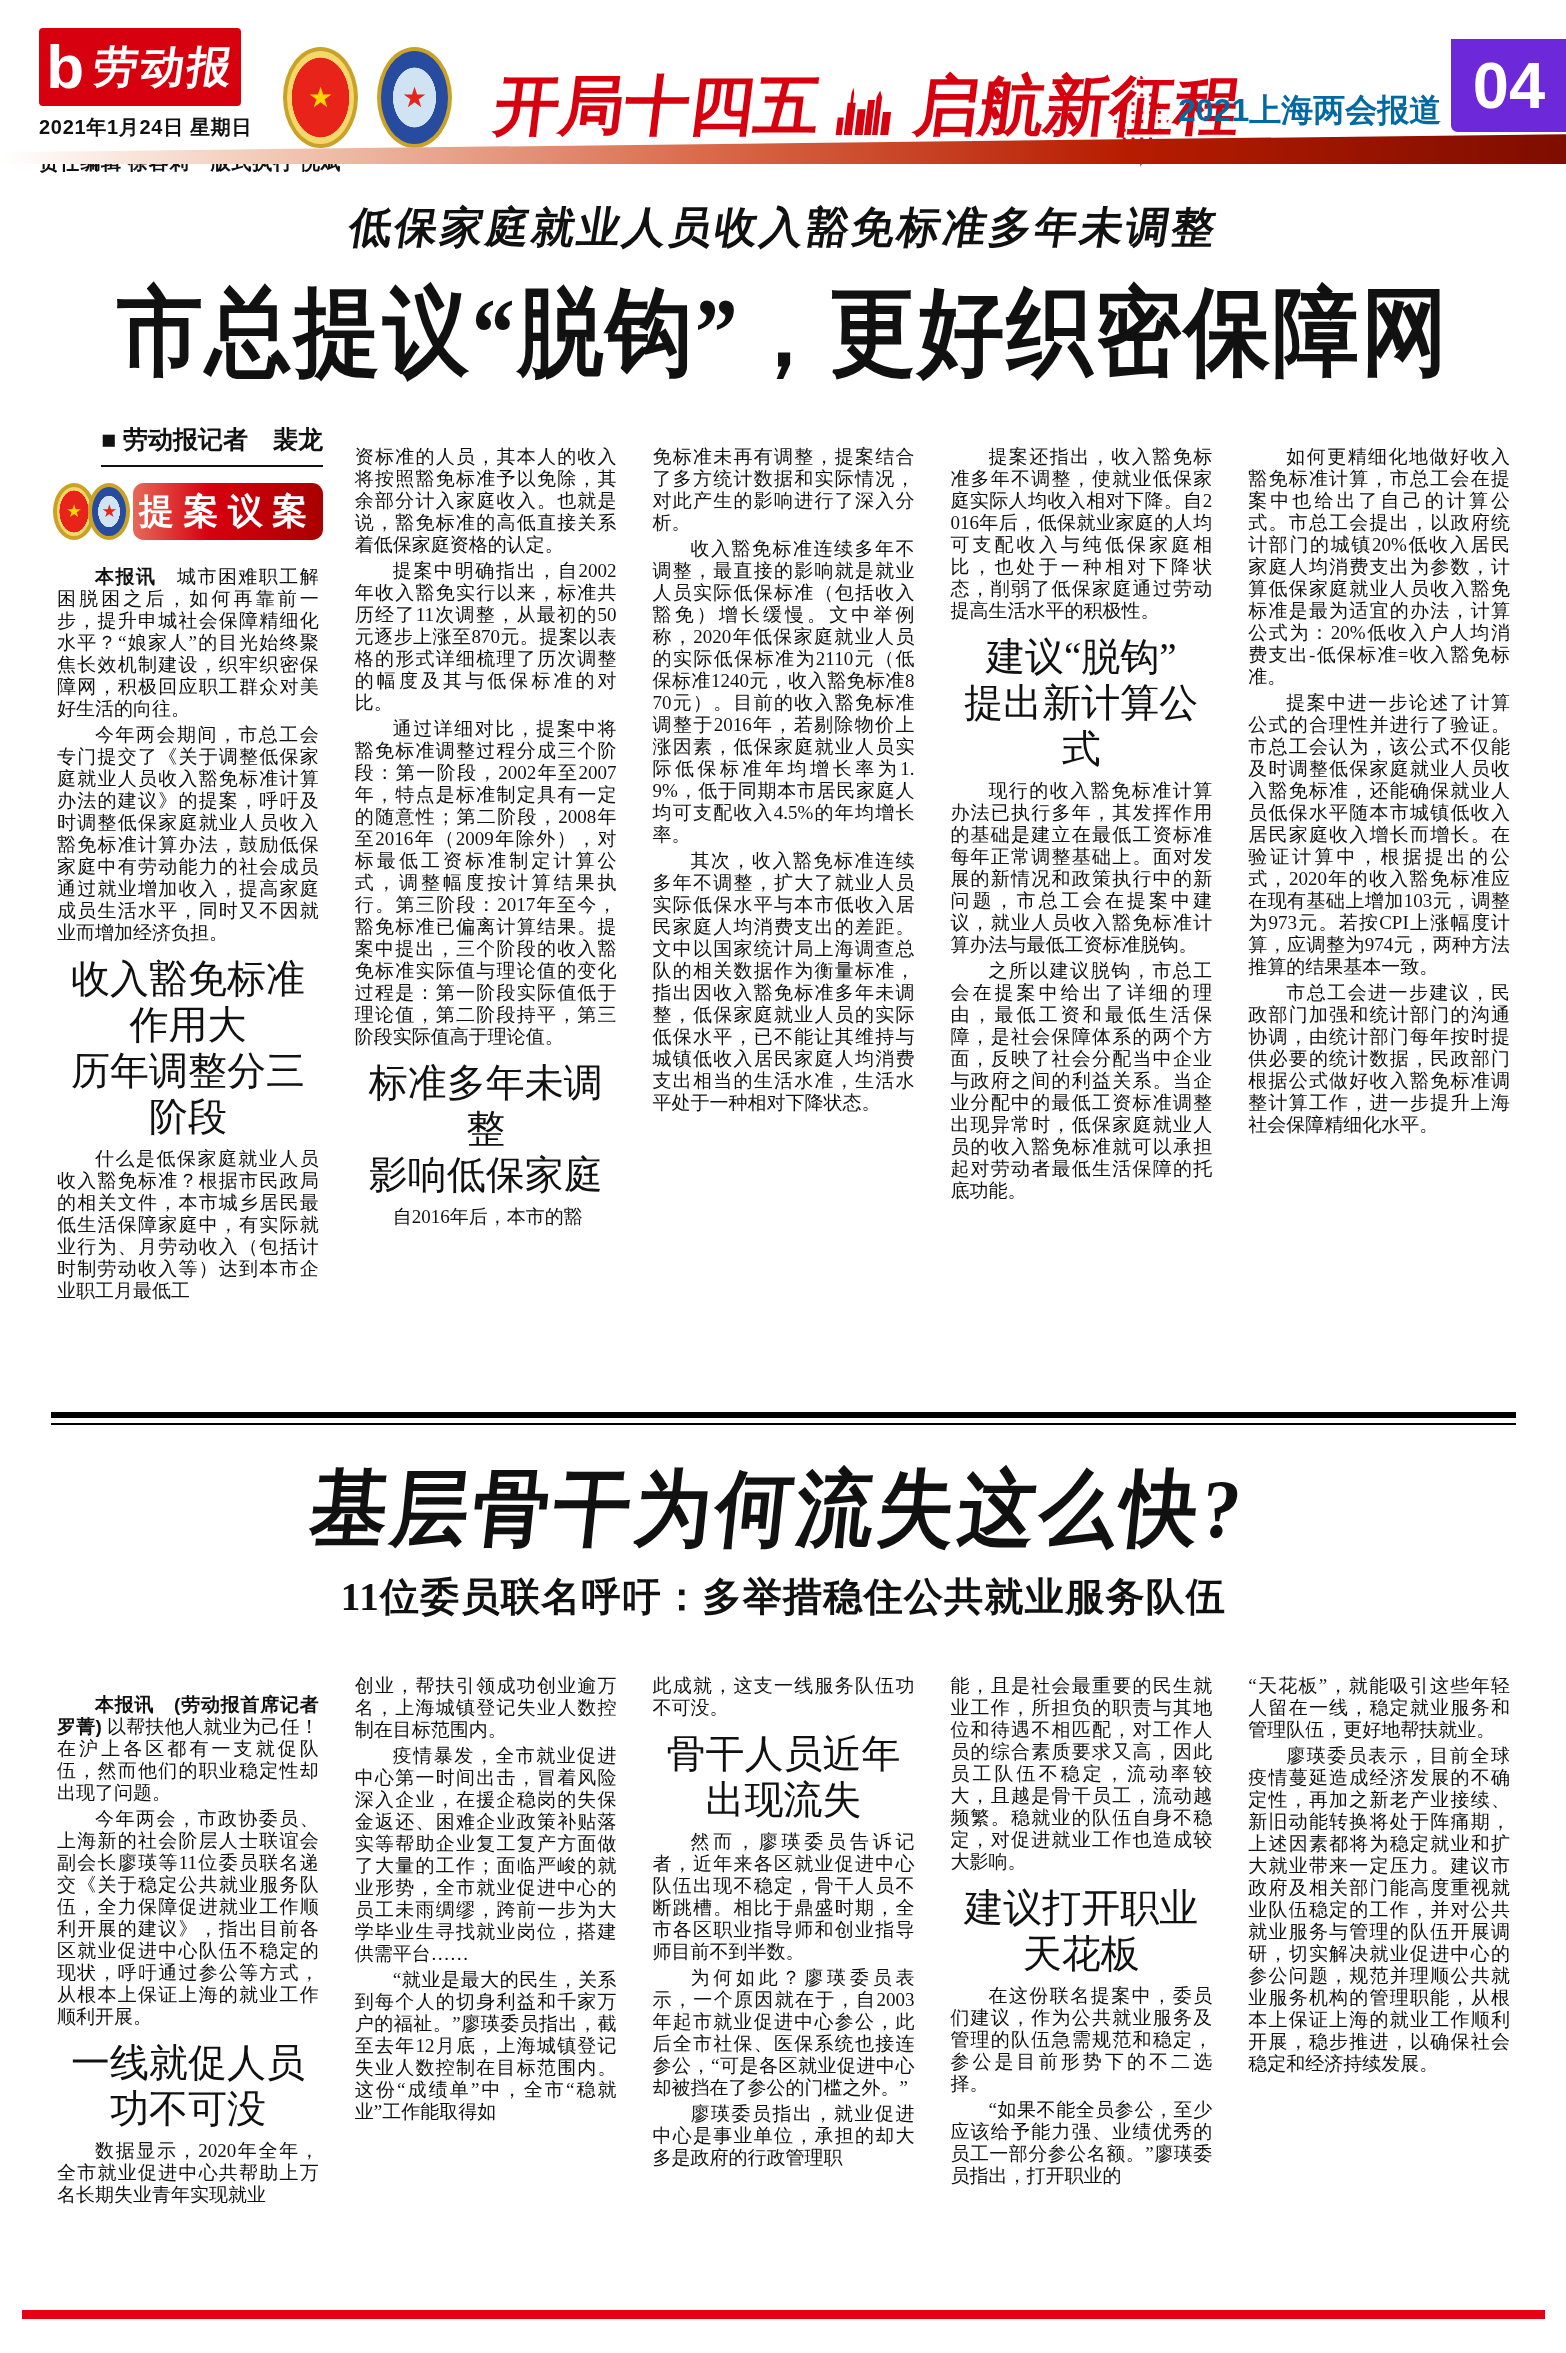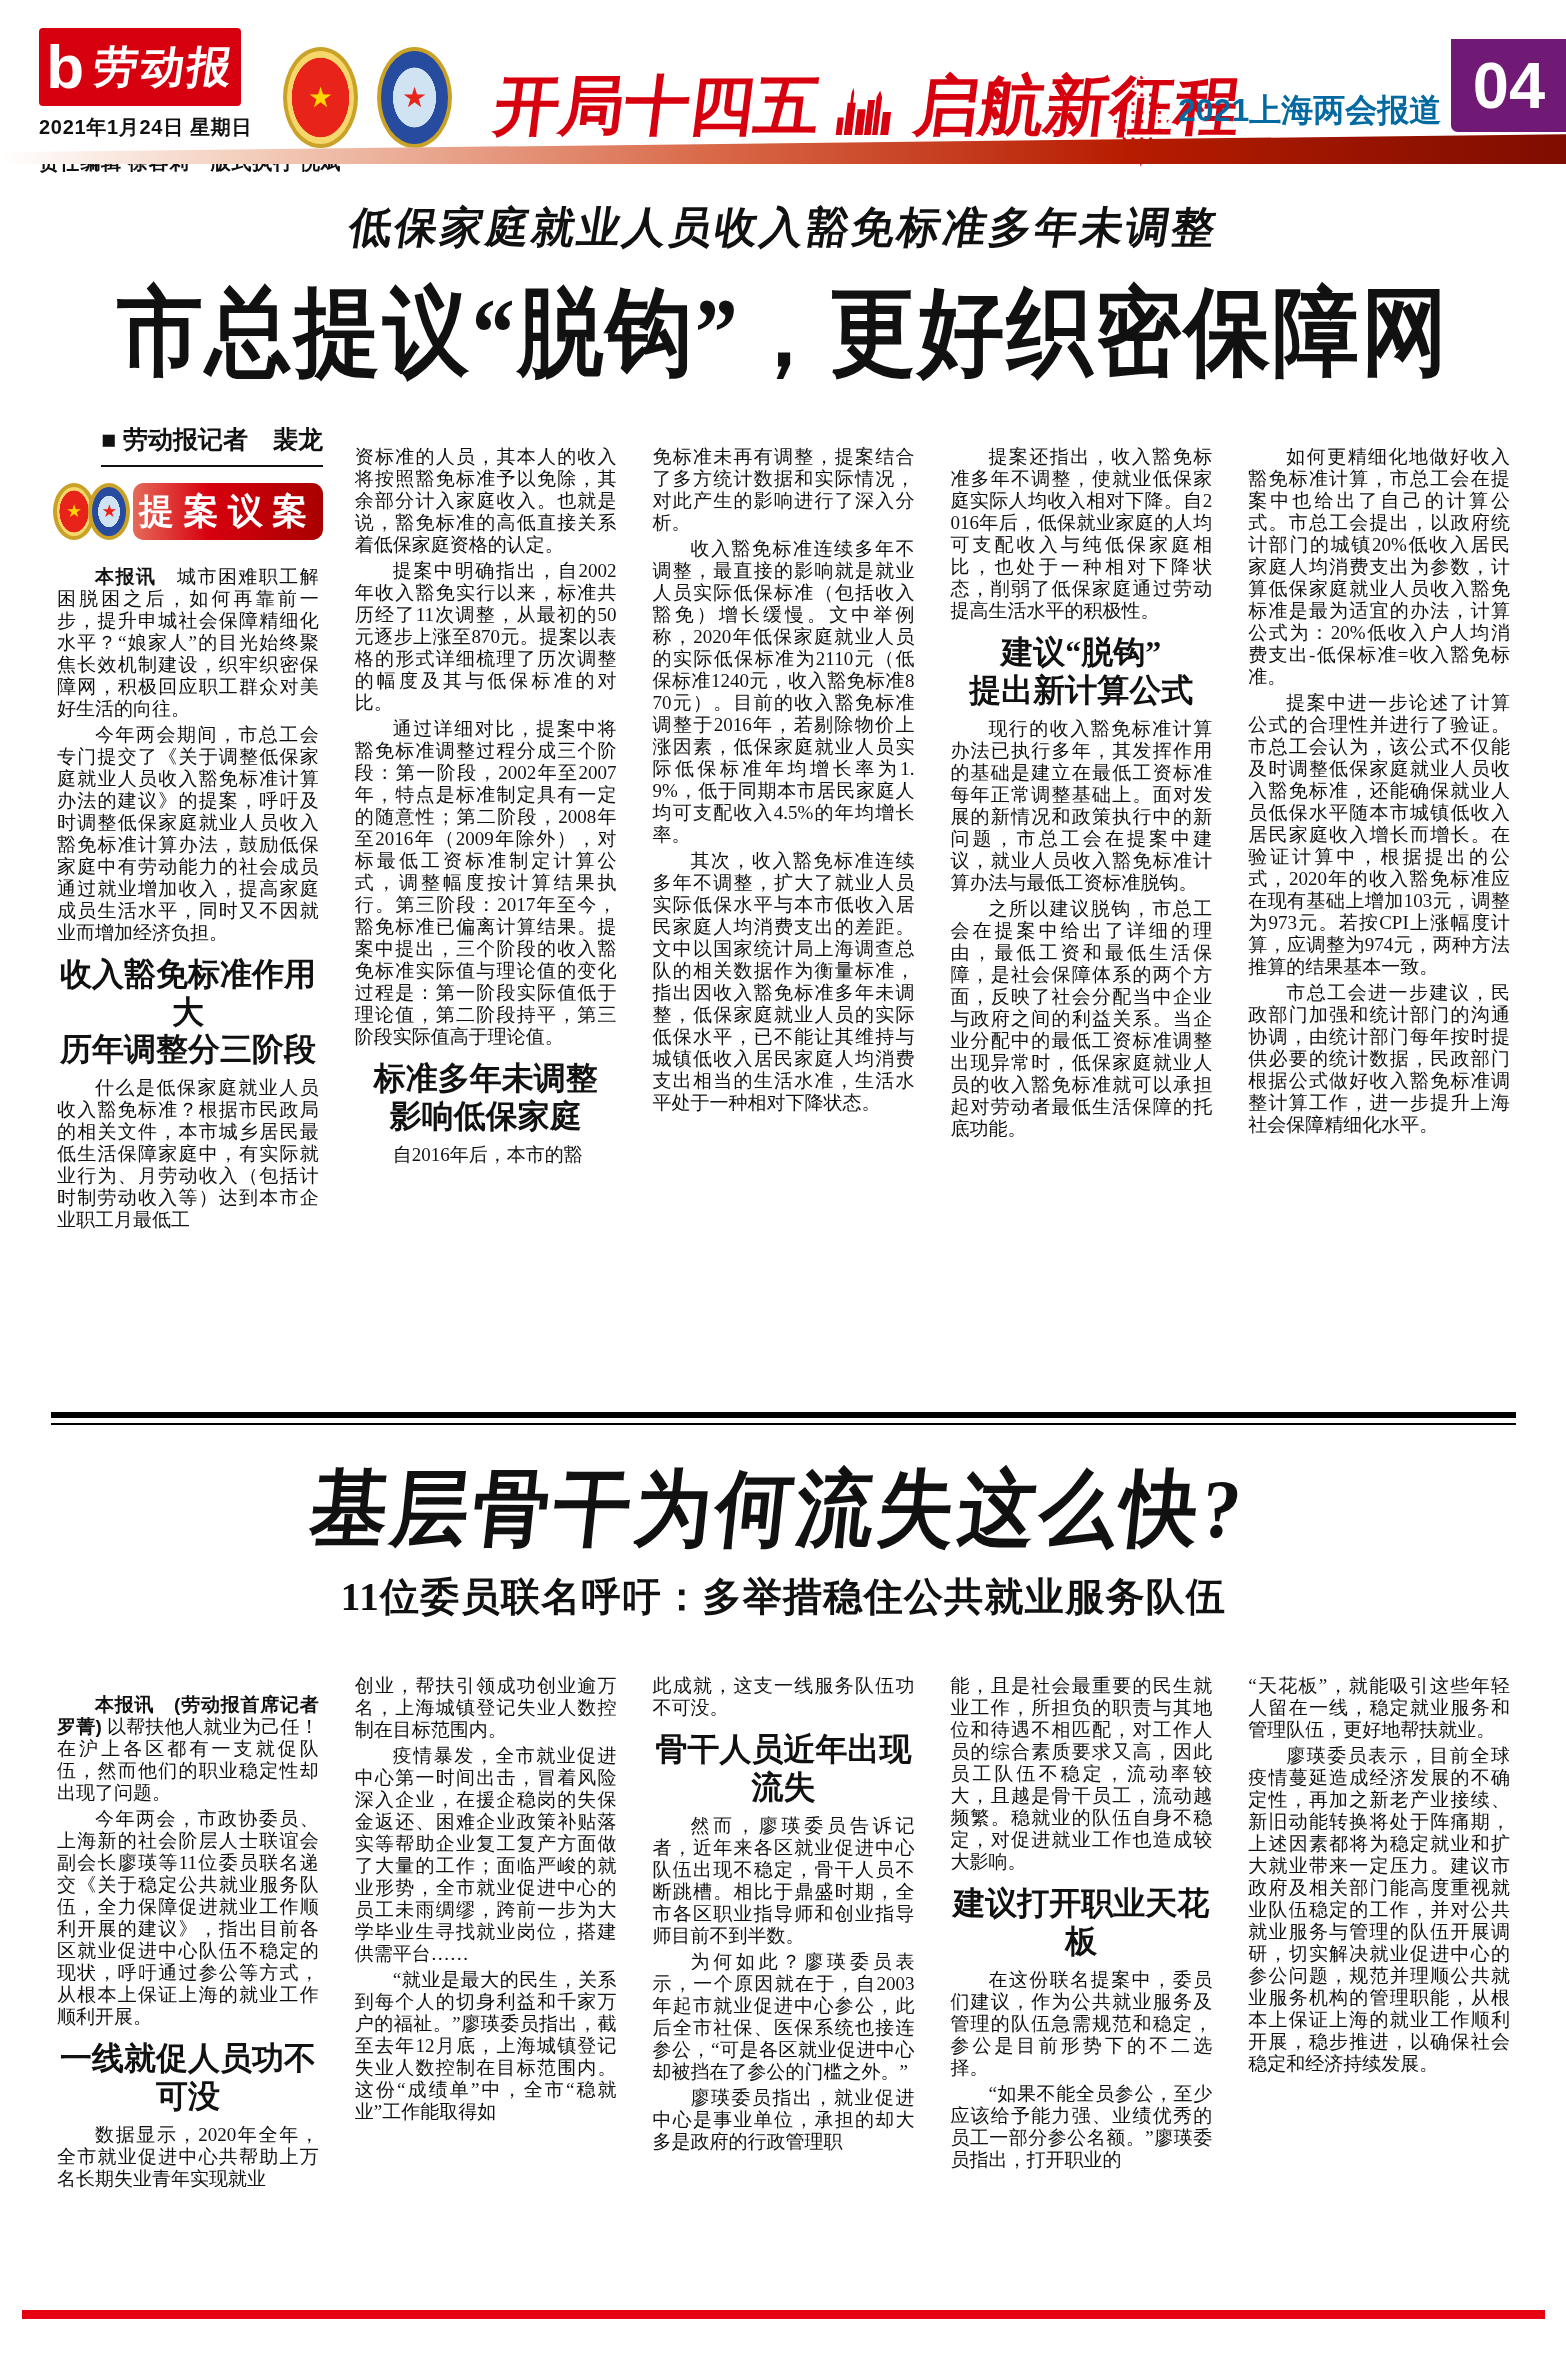--- a/index.html
+++ b/index.html
@@ -28,21 +28,21 @@
   #slogan{position:absolute;top:62px;left:495px;display:flex;align-items:center;gap:15px;
           color:#d7000f;font-weight:900;font-size:65px;white-space:nowrap;
           font-family:"Liberation Sans",sans-serif;transform:skewX(-7deg);}
   #slogan .skyline{height:58px;width:65px;}
 
   #dot-deco{position:absolute;top:73px;left:1111px;width:58px;height:94px;
             background-image:radial-gradient(#d7000f 1.6px,transparent 2px);
             background-size:8.8px 8.8px;clip-path:polygon(50% 0,100% 50%,50% 100%,0 50%);}
   #section-label{position:absolute;top:89px;left:1178px;color:#0369a1;font-weight:bold;
                  font-size:32px;font-family:"Liberation Sans",sans-serif;white-space:nowrap;}
-  #page-number{position:absolute;top:39px;right:0;width:116px;height:93px;background:#701a75;
+  #page-number{position:absolute;top:39px;right:0;width:116px;height:93px;background:#6d28d9;
                border-radius:0 0 0 6.7px;display:flex;align-items:center;justify-content:center;
                color:#fff;font-family:"Liberation Sans",sans-serif;font-weight:bold;font-size:65px;}
   #wedge{position:absolute;top:133px;left:0;width:1567px;height:31px;
          background:linear-gradient(90deg,#ffffff 0%,#f3cdbb 16%,#d96a4a 45%,#b71c00 72%,#7e0d00 100%);
          clip-path:polygon(0 62%,100% 4%,100% 100%,0 100%);}
 
   
   #a1-kicker{position:absolute;top:199px;left:0;width:1567px;text-align:center;font-weight:bold;
              font-size:43px;transform:skewX(-9deg);letter-spacing:2.7px;}
   #a1-title{position:absolute;top:268px;left:0;width:1567px;text-align:center;font-weight:bold;
@@ -56,21 +56,21 @@
   .col{flex:1 1 0;overflow:hidden;}
   #a1-cols .col{padding-top:38px;}
   #a1-cols .col:first-child{padding-top:19px;}
   #a2-cols .col{padding-top:12px;}
   #a2-cols .col:first-child{padding-top:31px;}
 
   .para{font-size:19px;line-height:22px;margin:4px;text-align:justify;text-indent:2em;
         word-break:break-all;}
   .para.noindent{text-indent:0;}
   .para b.lead{font-family:"Liberation Sans",sans-serif;font-weight:bold;}
-  .subhead{font-weight:bold;font-size:32px;line-height:1.18;text-align:center;margin:12px 0 8px;}
+  .subhead{font-weight:normal;font-size:39px;line-height:1.18;text-align:center;margin:12px 0 8px;}
 
   .byline{font-family:"Liberation Sans",sans-serif;font-weight:bold;font-size:25px;
           padding-bottom:9.4px;border-bottom:2px solid #111;white-space:nowrap;margin-left:48px;}
   .badge-row{display:flex;align-items:center;margin:13.5px 0 23px;height:62px;}
   .badge-row .emblem{width:42px;height:57px;flex:0 0 auto;margin-right:-6.7px;z-index:2;}
   .badge-row .emblem .star{font-size:17.5px;}
   .badge-bar{flex:1;height:57px;background:linear-gradient(90deg,#e56a5a,#d7000f 40%,#a80000);
              border-radius:10.8px;display:flex;align-items:center;justify-content:center;margin-left:9.4px;}
   .badge-bar span{color:#fff;font-family:Liberation Sans, sans-serif;font-weight:bold;
                   font-size:35px;letter-spacing:9.4px;}

